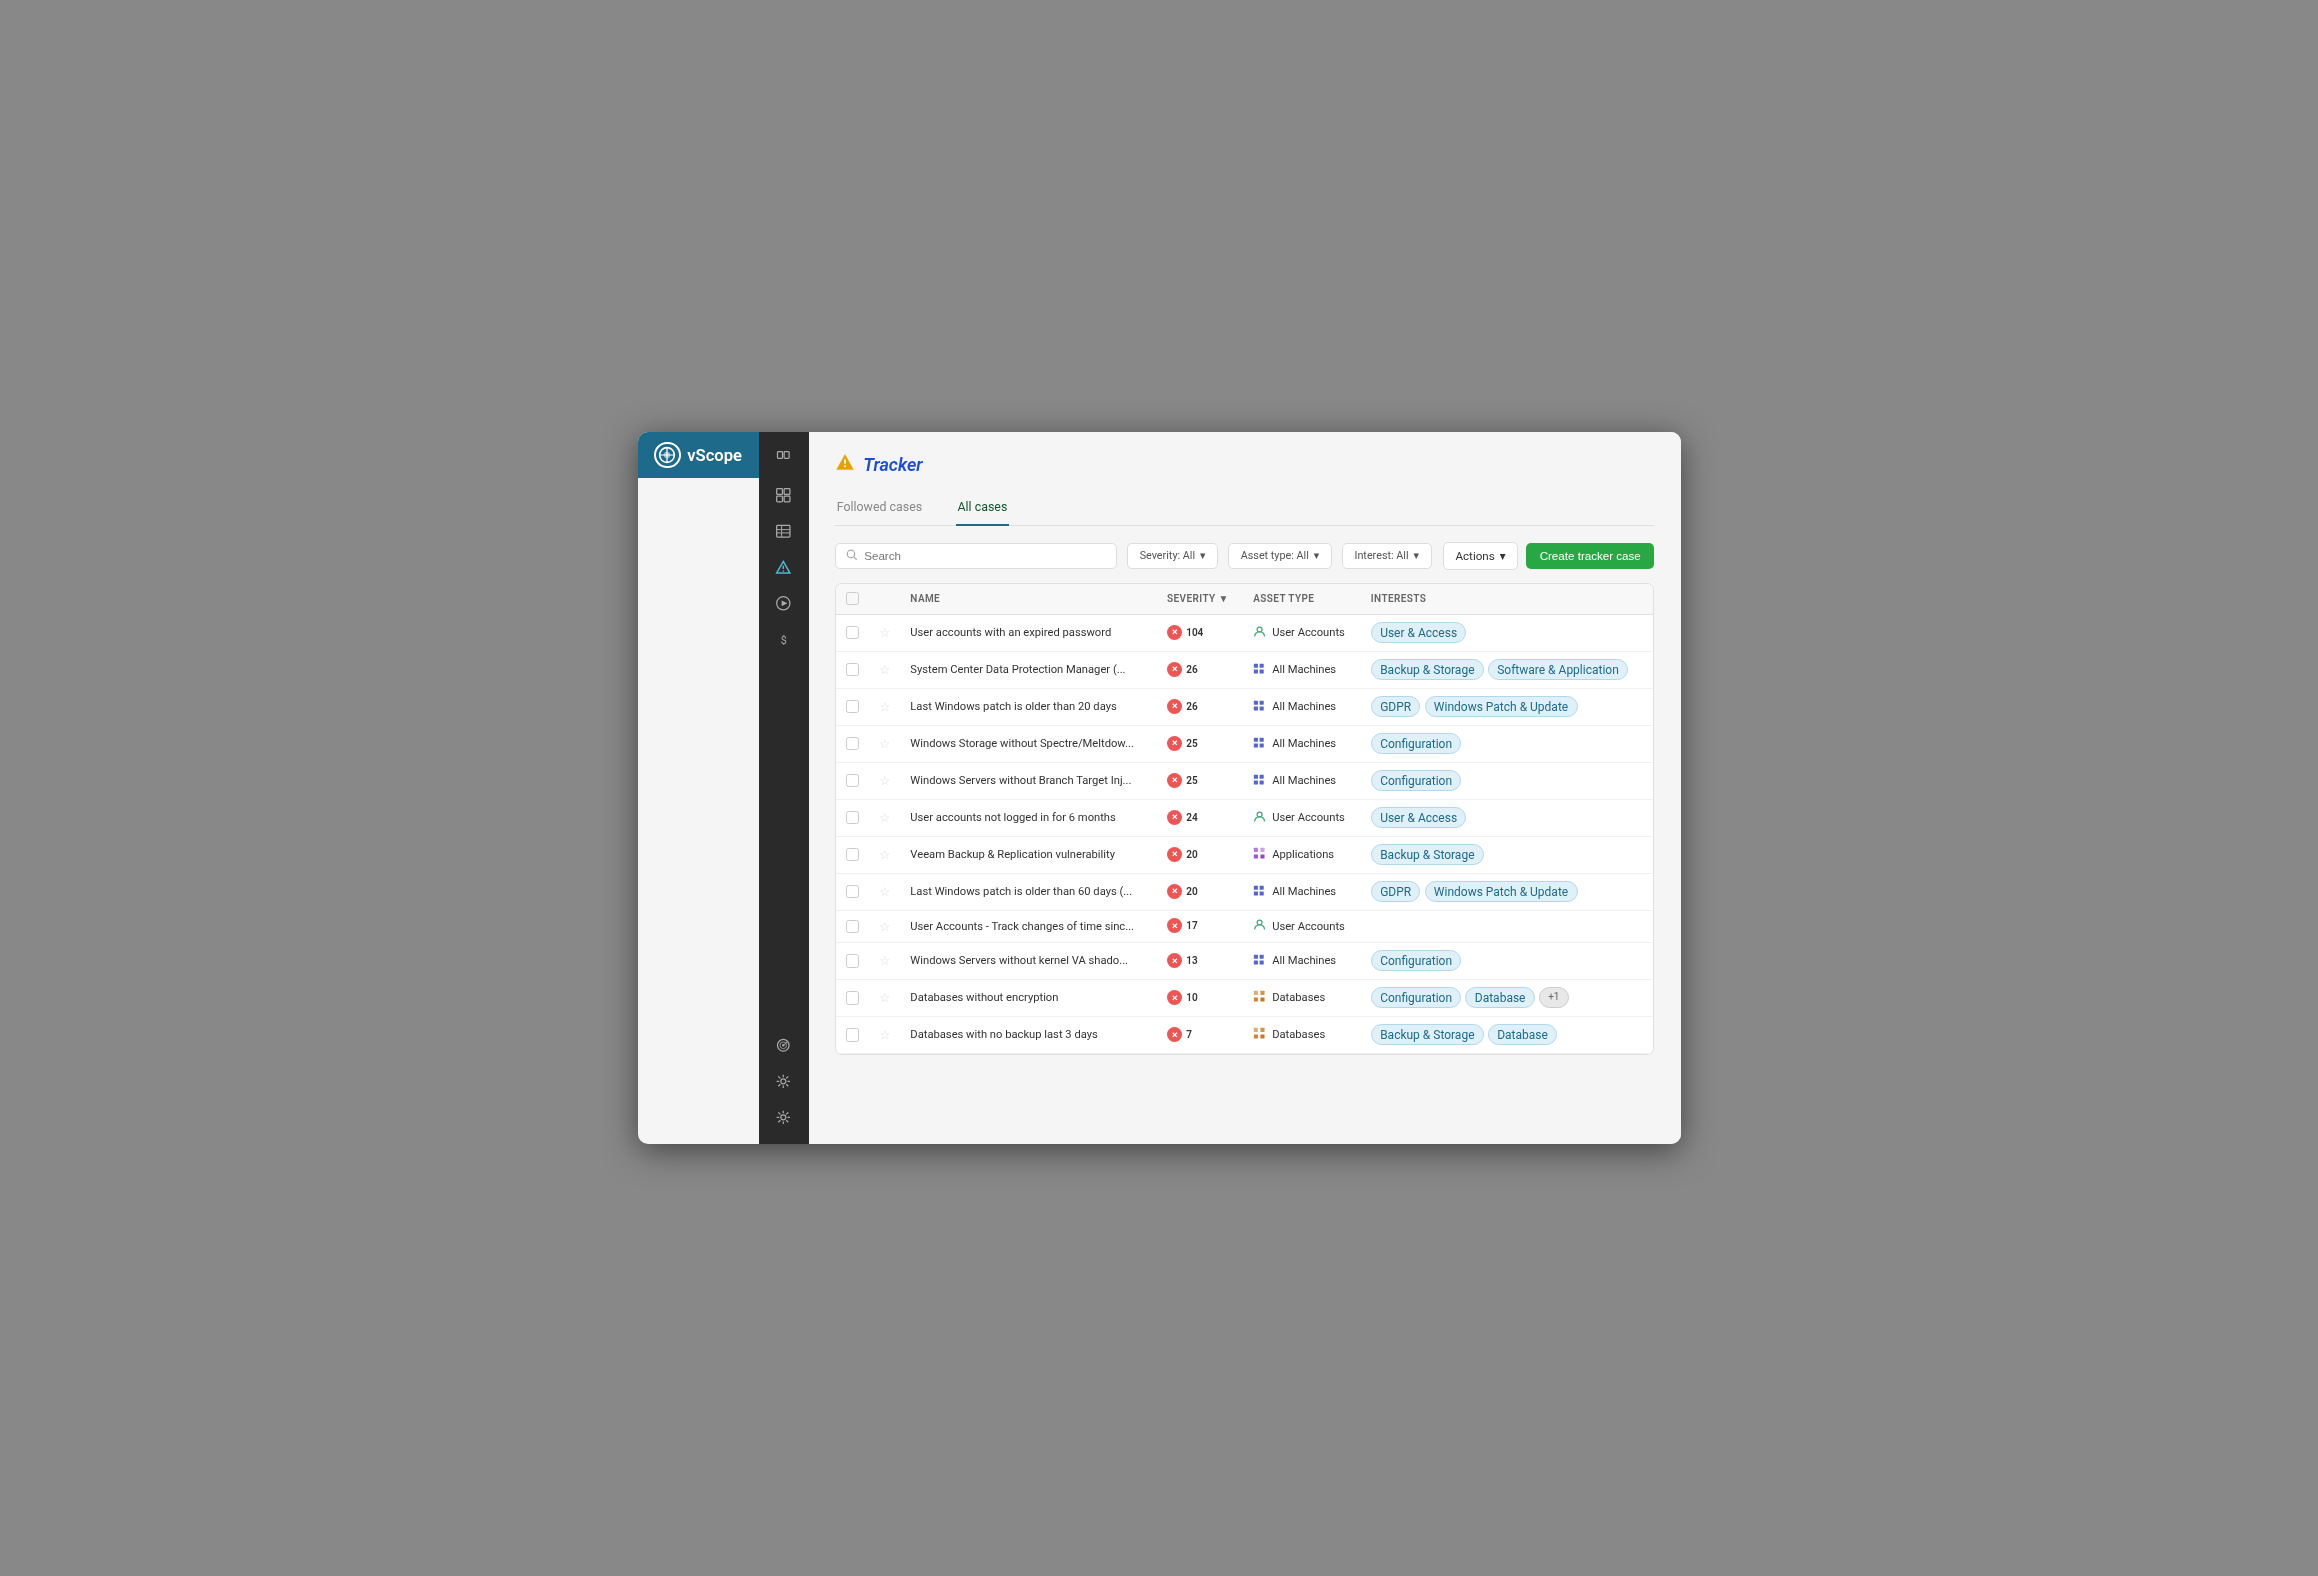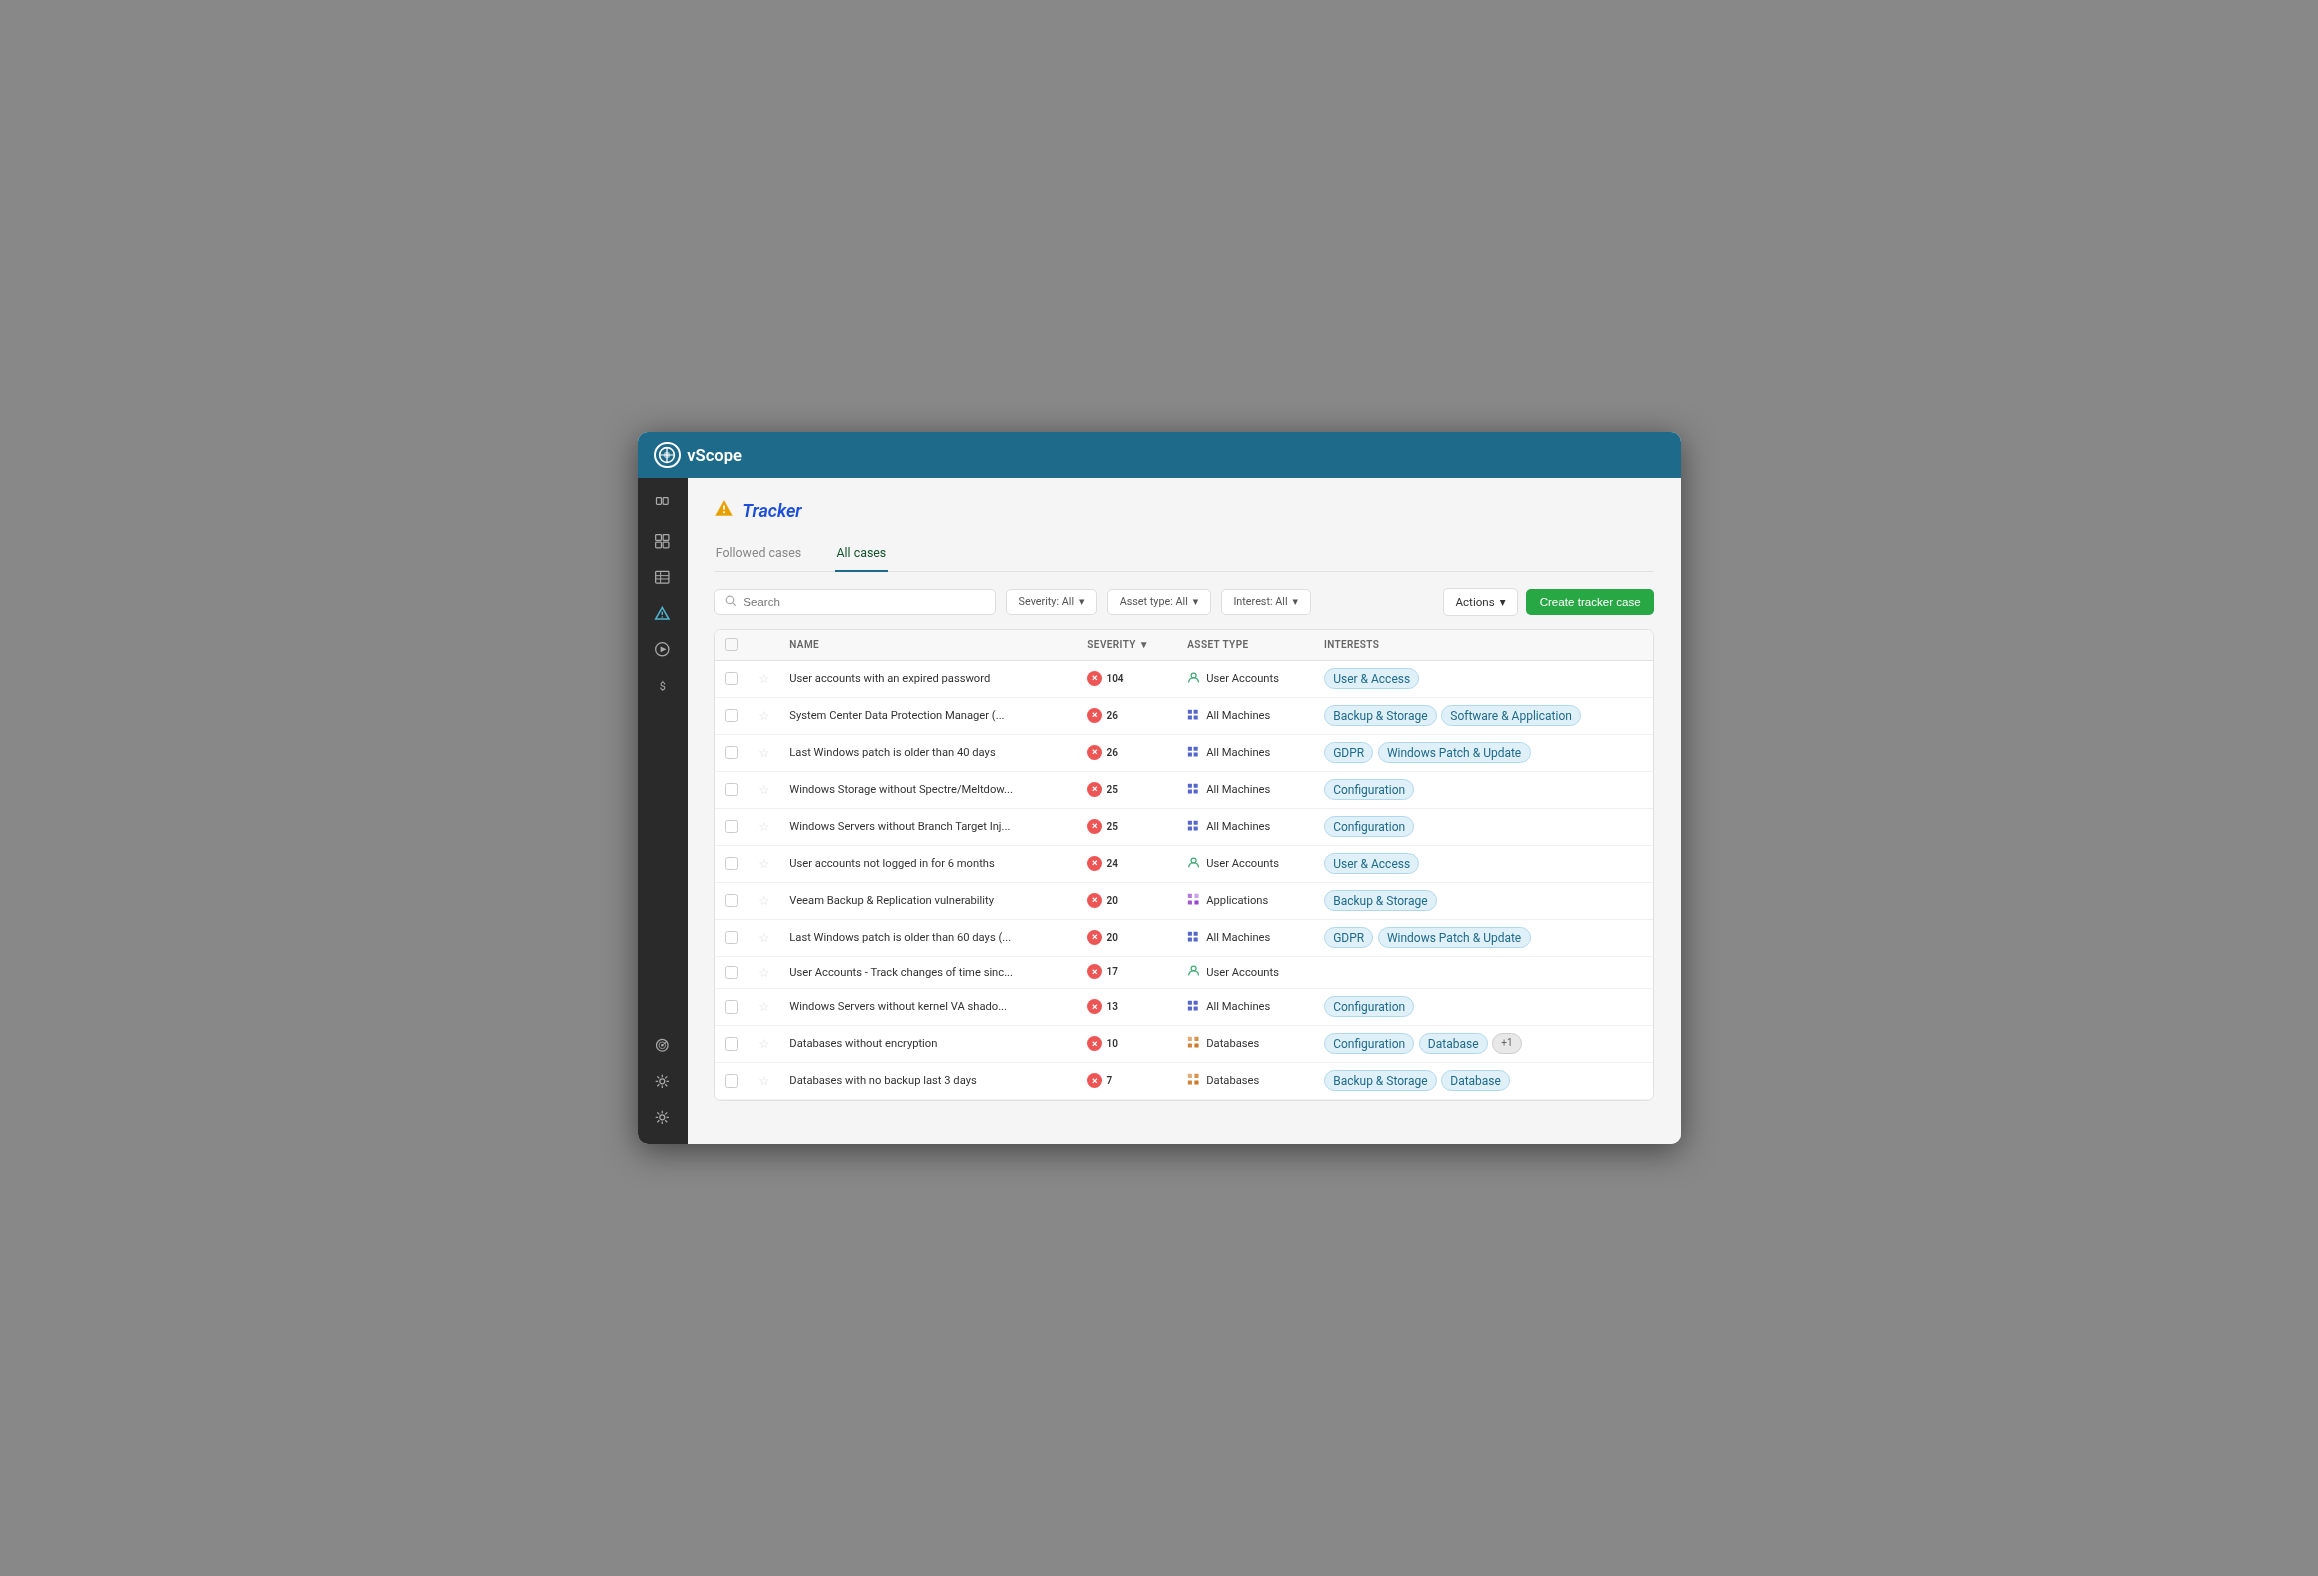--- a/index.html
+++ b/index.html
@@ -12,21 +12,21 @@
       font-family: -apple-system, BlinkMacSystemFont, 'Segoe UI', Roboto, sans-serif;
     }
     .screen {
       width: 1043px;
       height: 712px;
       background: #f5f5f5;
       border-radius: 10px;
       overflow: hidden;
       box-shadow: 0 6.6px 33px rgba(0,0,0,0.5);
       display: flex;
-      flex-direction: column;
+      flex-direction: row;
     }
     
     .topbar {
       background: #1e6a8a;
       height: 46px;
       display: flex;
       align-items: center;
       padding: 0 16.6px;
       flex-shrink: 0;
     }
@@ -507,21 +507,21 @@
                     <span class="interest-tag">Backup &amp; Storage</span>
                     <span class="interest-tag">Software &amp; Application</span>
                   </div>
     </td>
   </tr>
               <tr>
     <td>
                   <div class="checkbox"></div>
                 </td>
     <td><span class="star-icon">☆</span></td>
-    <td>Last Windows patch is older than 40 days</td>
+    <td>Last Windows patch is older than 20 days</td>
     <td>
       <div class="severity-badge">
         <span class="severity-circle">
                       <svg width="11.6" height="11.6" viewBox="0 0 14 14">
                         <circle cx="7" cy="7" r="6.5" fill="#e55"></circle>
                         <line x1="4.5" y1="4.5" x2="9.5" y2="9.5" stroke="white" stroke-width="1.5"></line>
                         <line x1="9.5" y1="4.5" x2="4.5" y2="9.5" stroke="white" stroke-width="1.5"></line>
                       </svg>
                     </span>
         26

